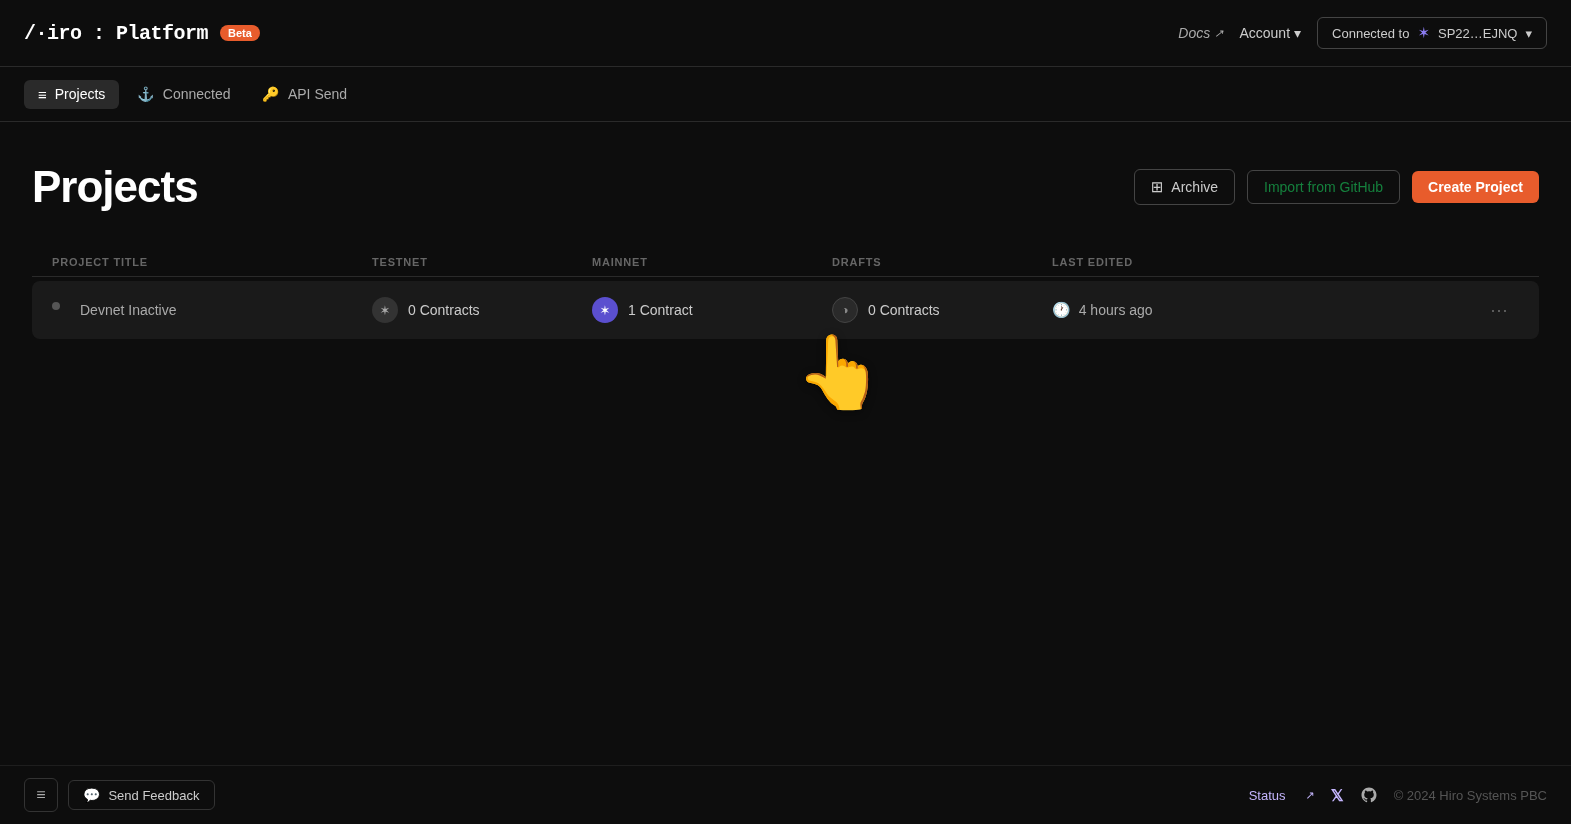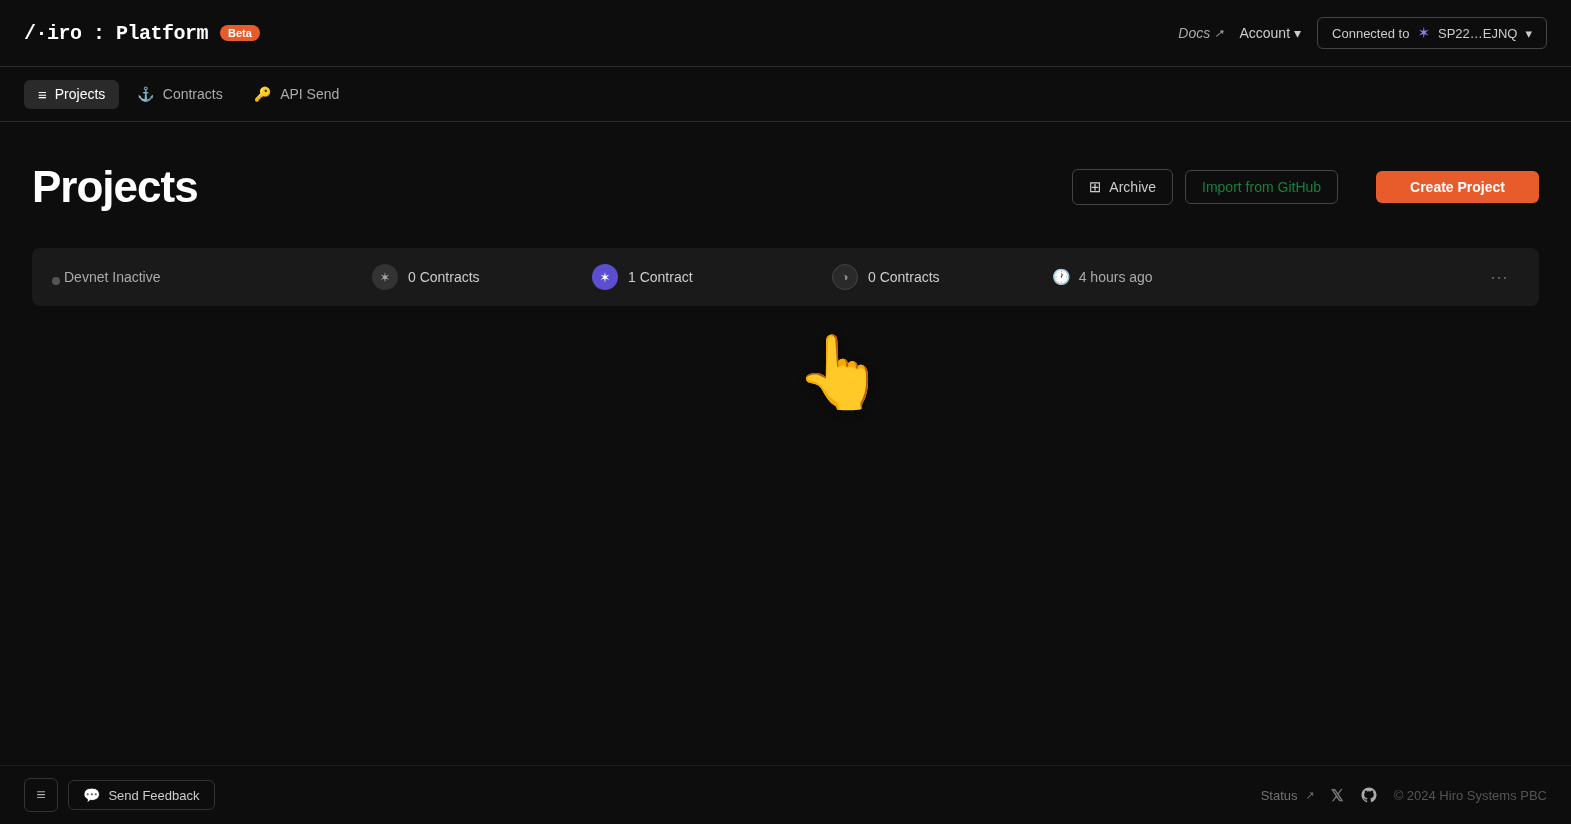--- a/index.html
+++ b/index.html
@@ -140,27 +140,26 @@
       border-radius: 6px;
       padding: 8px 16px;
       font-size: 14px;
       color: #15803d;
       background: transparent;
       cursor: pointer;
     }
     .btn-create {
       border: none;
       border-radius: 6px;
-      padding: 8px 34px;
+      padding: 8px 16px;
       font-size: 14px;
       color: #fff;
       background: #e85c2c;
       cursor: pointer;
       font-weight: 600;
-      margin-left: 26px;
     }
 
     
     .table-header {
       display: grid;
       grid-template-columns: 320px 220px 240px 220px 1fr 40px;
       padding: 8px 20px;
       border-bottom: 1px solid #2a2a2a;
       margin-bottom: 4px;
     }
@@ -181,22 +180,22 @@
       cursor: pointer;
     }
     .project-name {
       font-size: 16px;
       font-weight: 600;
       color: #fff;
       font-family: 'Courier New', monospace;
     }
     .status-cell {
       display: flex;
-      align-items: flex-end;
-      gap: 4px;
+      align-items: flex-start;
+      gap: 20px;
       font-size: 14px;
       color: #aaa;
     }
     .status-dot {
       width: 8px;
       height: 8px;
       border-radius: 50%;
       background: #555;
     }
     .contract-cell {
@@ -309,25 +308,25 @@
       cursor: pointer;
       background: transparent;
     }
     .footer-right {
       display: flex;
       align-items: center;
       gap: 16px;
     }
     .footer-link {
       font-size: 13px;
-      color: #737373;
-      cursor: pointer;
-      display: flex;
-      align-items: center;
-      gap: 8px;
+      color: #c4b5fd;
+      cursor: pointer;
+      display: flex;
+      align-items: center;
+      gap: 20px;
     }
     .footer-copyright {
       font-size: 13px;
       color: #555;
     }
   </style>
 </head>
 <body>
 
 <nav class="top-nav">
@@ -353,21 +352,21 @@
   </div>
 </nav>
 
 <nav class="secondary-nav">
   <div class="nav-tab active">
     <span style="font-size:15px;">≡</span>
     <span>Projects</span>
   </div>
   <div class="nav-tab">
     <span style="font-size:14px;">⚓</span>
-    <span>Contracts</span>
+    <span>Connected</span>
   </div>
   <div class="nav-tab">
     <span style="font-size:14px;">🔑</span>
     <span>API Send</span>
   </div>
 </nav>
 
 <main class="main-content">
   <div class="page-header">
     <h1 class="page-title">Projects</h1>
@@ -378,20 +377,28 @@
       </button>
       <button class="btn-github">
         <span>Import from GitHub</span>
       </button>
       <button class="btn-create">
         <span>Create Project</span>
       </button>
     </div>
   </div>
 
+  <div class="table-header">
+    <div class="table-header-cell">PROJECT TITLE</div>
+    <div class="table-header-cell">TESTNET</div>
+    <div class="table-header-cell">MAINNET</div>
+    <div class="table-header-cell">DRAFTS</div>
+    <div class="table-header-cell">LAST EDITED</div>
+    <div class="table-header-cell"></div>
+  </div>
 
   <div class="table-row">
     <div class="status-cell">
       <span class="status-dot"></span>
       <span>Devnet Inactive</span>
     </div>
     <div class="contract-cell">
       <div class="stacks-icon-testnet">✶</div>
       <span>0 Contracts</span>
     </div>

